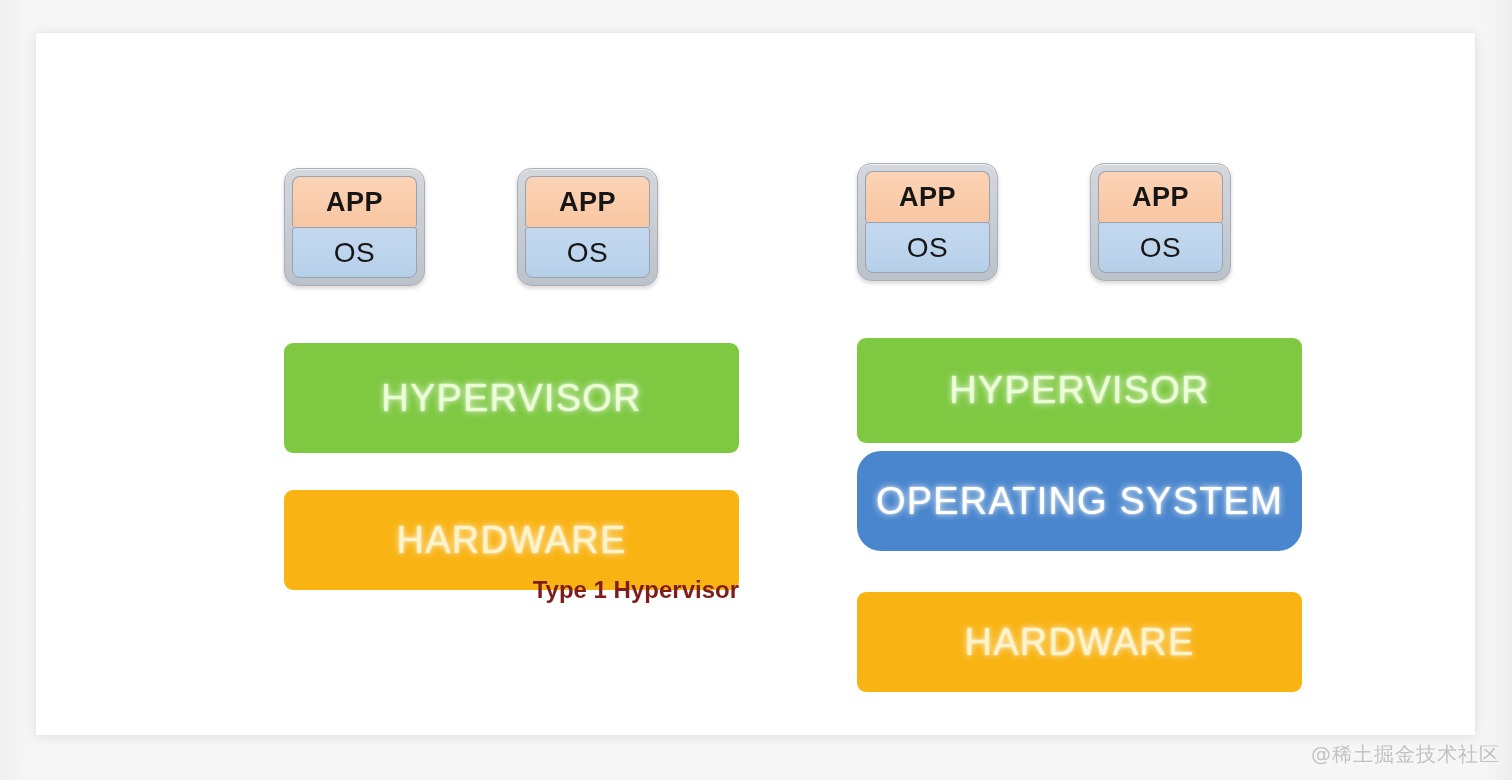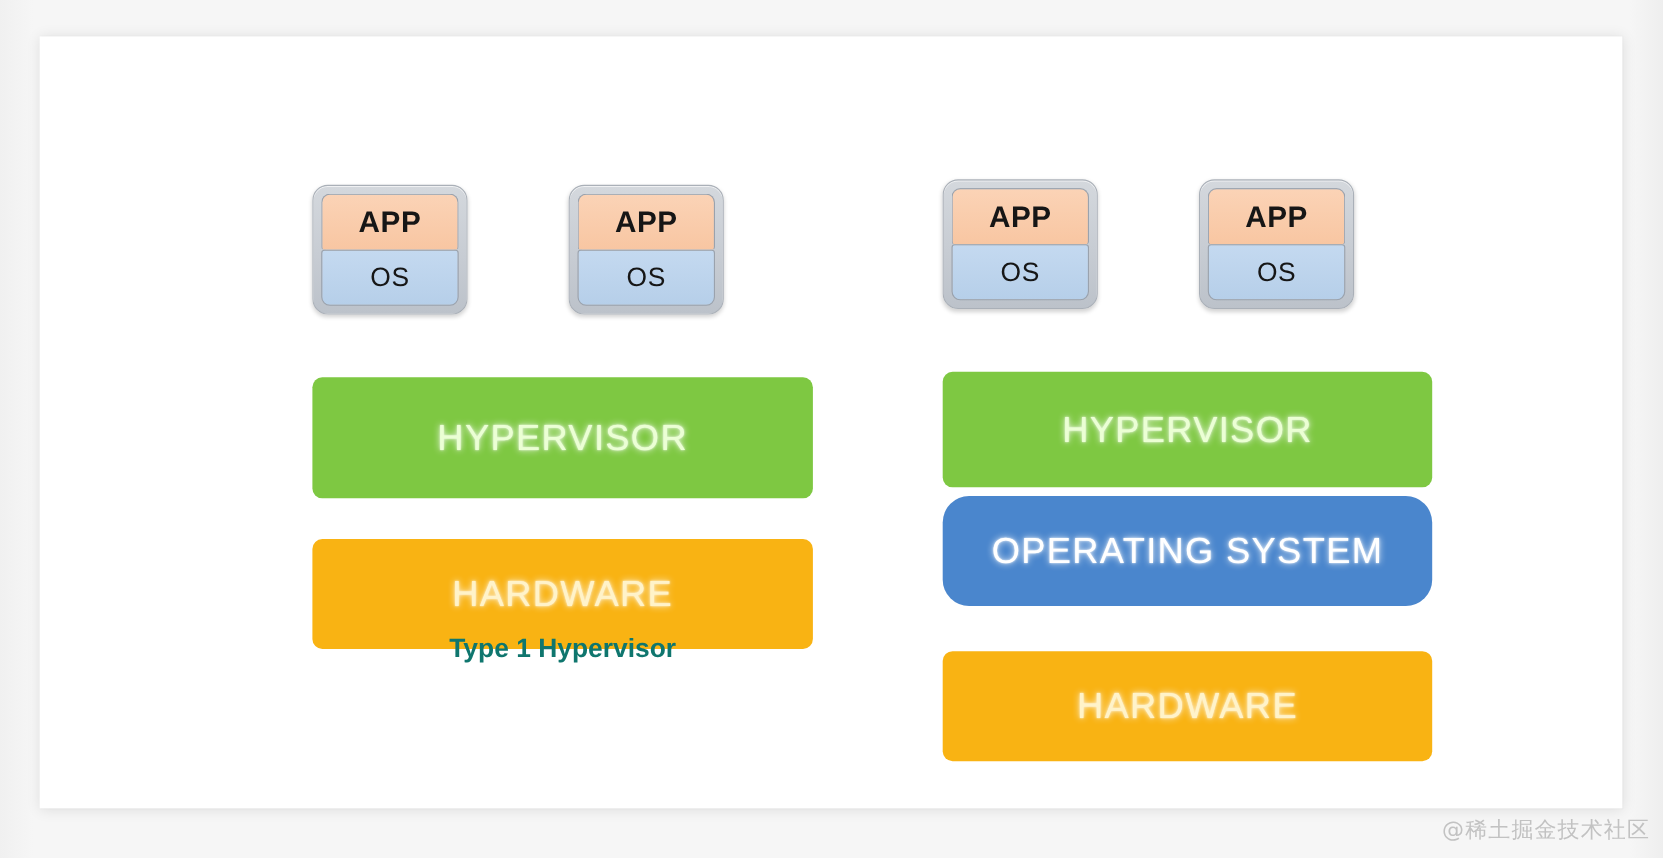--- a/index.html
+++ b/index.html
@@ -76,31 +76,31 @@
   .vm-layer.app {
     background: linear-gradient(180deg, #fbd3b6 0%, #f8c6a2 100%);
     border-radius: 8px 8px 3px 3px;
     border-bottom: none;
   }
 
   .vm-layer.os {
     background: linear-gradient(180deg, #c4d9f0 0%, #b6cfe9 100%);
     border-radius: 3px 3px 8px 8px;
     font-weight: normal;
-    font-size: 24px;
+    font-size: 28px;
   }
 
   
   .bar {
     position: absolute;
     display: flex;
     align-items: center;
     justify-content: center;
     border-radius: 9px;
-    font-size: 33px;
+    font-size: 38px;
     letter-spacing: 1.2px;
     box-sizing: border-box;
     font-family: "Liberation Sans", sans-serif;
   }
 
   .bar.green {
     background: #7ec842;
     color: #ebffd4;
     text-shadow: 0 0 7px rgba(255,255,255,0.95), 0 0 2px rgba(255,255,255,0.9);
   }
@@ -124,22 +124,22 @@
   
   .bar.r-hyper { left: 821px; top: 305px; width: 445px; height: 105px; }
   .bar.r-os    { left: 821px; top: 418px; width: 445px; height: 100px; }
   .bar.r-hw    { left: 821px; top: 527px; width: 445px; height: 100px; }
 
   
   .caption {
     position: absolute;
     font-size: 24px;
     font-weight: 600;
-    color: #0f766e;
-    text-align: center;
+    color: #7f1d1d;
+    text-align: right;
     font-family: "Liberation Sans", sans-serif;
   }
   .caption.left-cap  { left: 248px; top: 543px; width: 455px; }
   .caption.right-cap { left: 821px; top: 642px; width: 445px; }
 
   
   .watermark {
     position: absolute;
     right: 12px;
     bottom: 12px;

